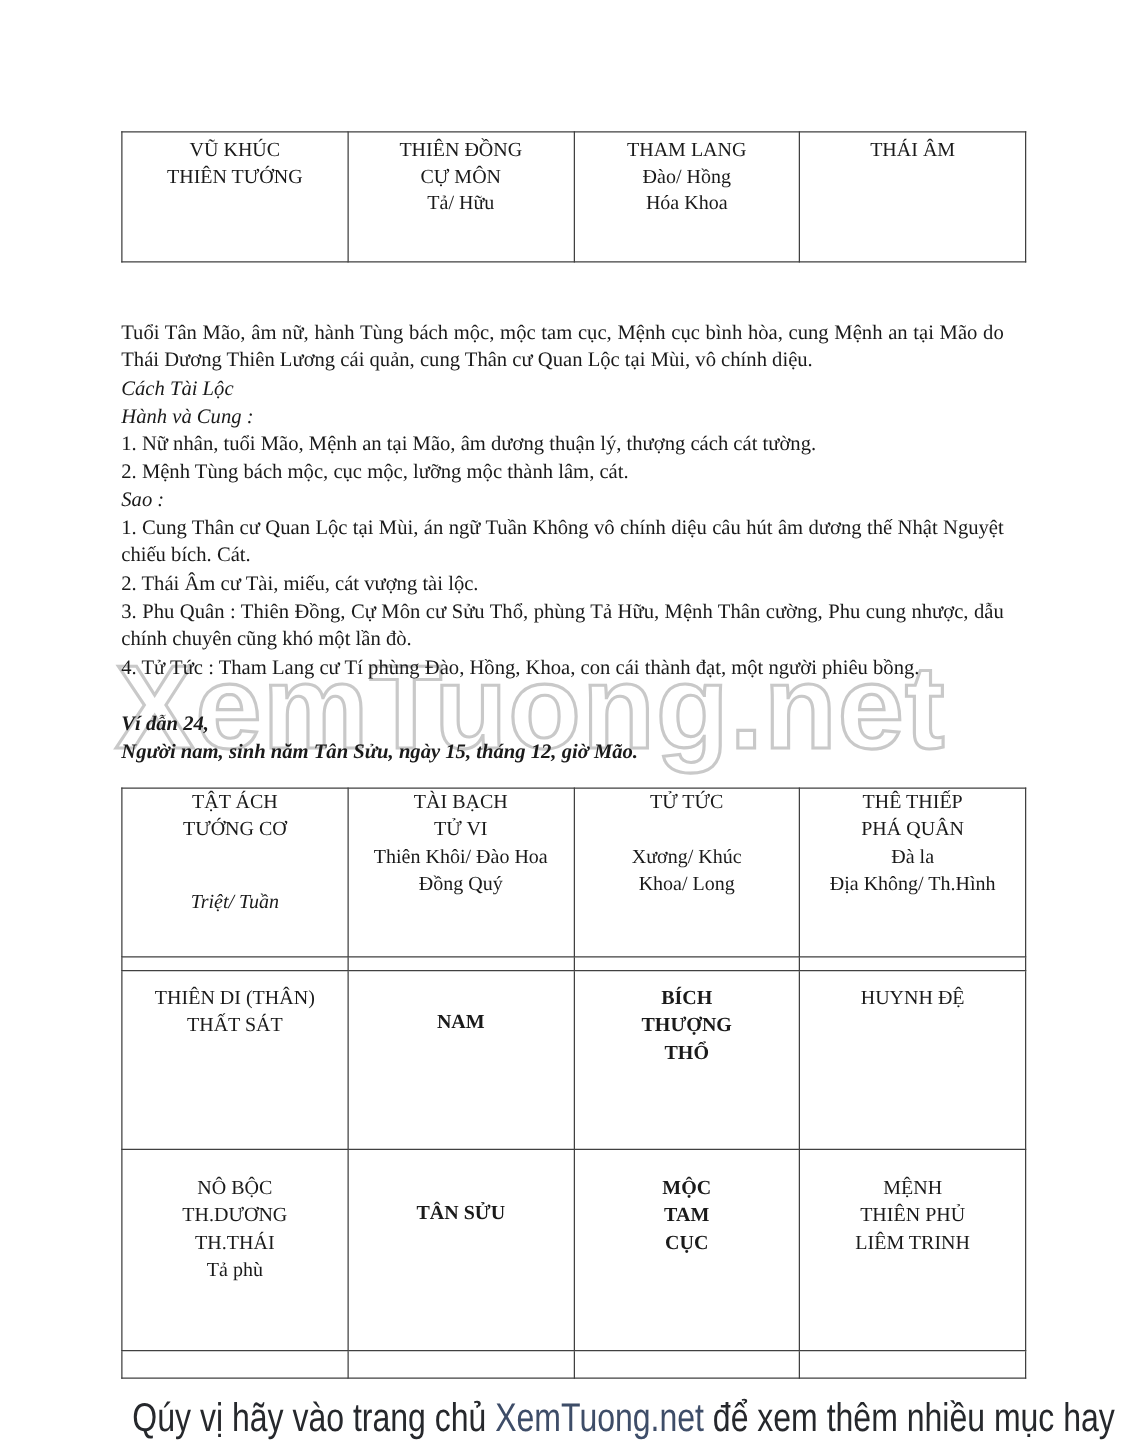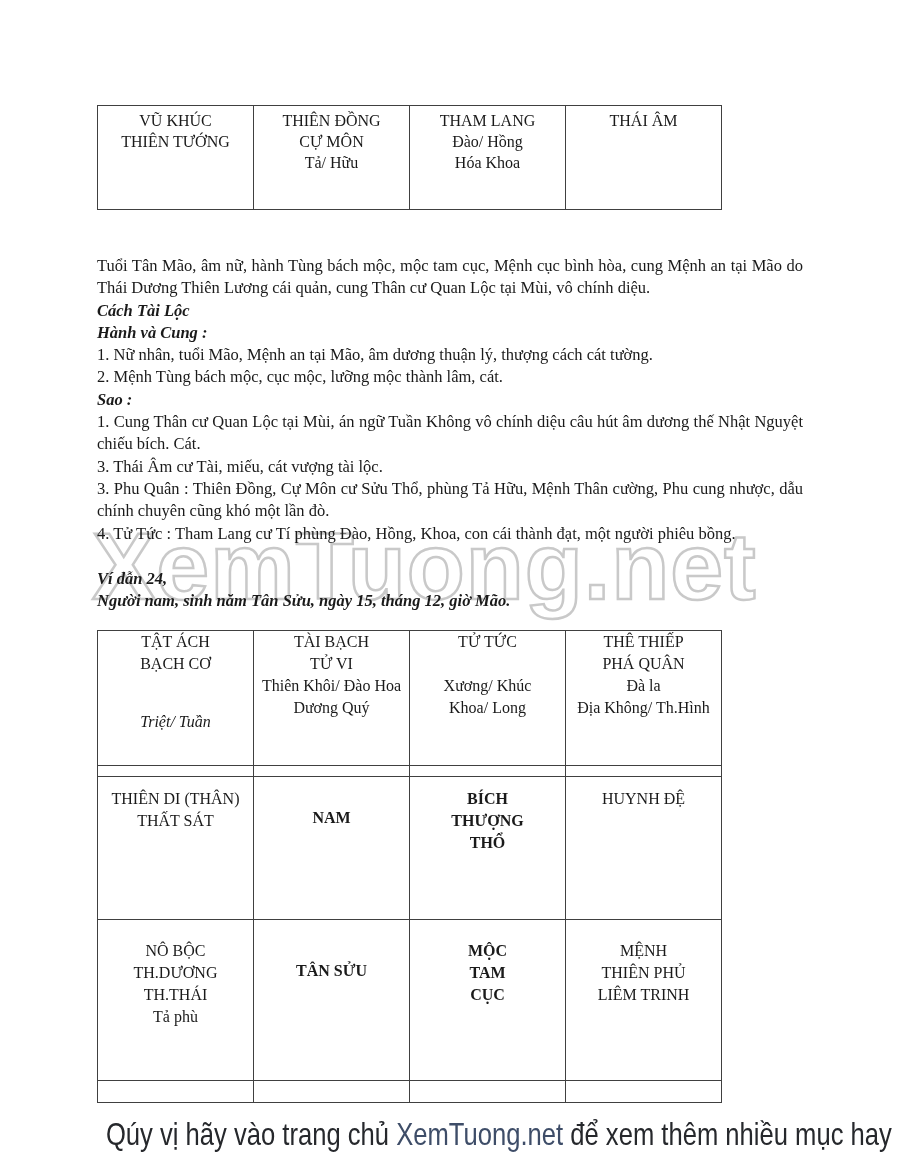--- a/index.html
+++ b/index.html
@@ -5,31 +5,31 @@
   html,body{margin:0;padding:0;background:#ffffff;}
   #page{position:relative;width:900px;height:1165px;background:#ffffff;overflow:hidden;
         font-family:"Liberation Serif","DejaVu Serif",serif;color:#1a1a1a;}
   
   #watermark{position:absolute;left:92px;top:512px;z-index:0;
     font-family:"Liberation Sans","DejaVu Sans",sans-serif;
     font-size:95px;font-weight:bold;letter-spacing:1px;white-space:nowrap;
     color:#ffffff;-webkit-text-stroke:2.5px #c9c9c9;text-stroke:2.5px #c9c9c9;}
   #content{position:relative;z-index:1;width:706px;margin-left:97px;padding-top:105px;}
   
-  table.grid{border-collapse:collapse;table-layout:fixed;width:625px;background:transparent;}
+  table.grid{border-collapse:collapse;table-layout:fixed;width:724px;background:transparent;}
   table.grid td{border:1px solid #404040;vertical-align:top;text-align:center;
     padding:0;font-size:16px;line-height:22px;overflow:hidden;}
   table.grid .cline{min-height:21px;}
   #top-table{margin-top:0;}
   #top-table td{height:99px;padding-top:4px;line-height:21px;}
   
   #analysis{margin-top:45px;font-size:16.5px;line-height:22.3px;}
   #analysis p{margin:0;text-align:justify;}
   #analysis p.single{text-align:left;}
-  .bi{font-weight:bold;font-style:italic;}
+  .bi{font-weight:normal;font-style:italic;}
   
   #example{margin-top:23px;font-size:16.5px;line-height:22.3px;font-weight:bold;font-style:italic;}
   #example p{margin:0;}
   
   #bottom-table{margin-top:18px;}
   #bottom-table td.r1{height:134px;padding-top:0;}
   #bottom-table td.sp1{height:10px;}
   #bottom-table td.r2{height:112px;padding-top:11px;}
   #bottom-table td.r3{height:120px;padding-top:20px;}
   #bottom-table td.sp2{height:21px;}
@@ -77,45 +77,45 @@
       </table>
 
     <div id="analysis">
       <p>Tuổi Tân Mão, âm nữ, hành Tùng bách mộc, mộc tam cục, Mệnh cục bình hòa, cung Mệnh an tại Mão do Thái Dương Thiên Lương cái quản, cung Thân cư Quan Lộc tại Mùi, vô chính diệu.</p>
       <p class="bi single">Cách Tài Lộc</p>
       <p class="bi single">Hành và Cung :</p>
       <p class="single">1. Nữ nhân, tuổi Mão, Mệnh an tại Mão, âm dương thuận lý, thượng cách cát tường.</p>
       <p class="single">2. Mệnh Tùng bách mộc, cục mộc, lưỡng mộc thành lâm, cát.</p>
       <p class="bi single">Sao :</p>
       <p>1. Cung Thân cư Quan Lộc tại Mùi, án ngữ Tuần Không vô chính diệu câu hút âm dương thế Nhật Nguyệt chiếu bích. Cát.</p>
-      <p class="single">3. Thái Âm cư Tài, miếu, cát vượng tài lộc.</p>
+      <p class="single">2. Thái Âm cư Tài, miếu, cát vượng tài lộc.</p>
       <p>3. Phu Quân : Thiên Đồng, Cự Môn cư Sửu Thổ, phùng Tả Hữu, Mệnh Thân cường, Phu cung nhược, dẫu chính chuyên cũng khó một lần đò.</p>
       <p class="single">4. Tử Tức : Tham Lang cư Tí phùng Đào, Hồng, Khoa, con cái thành đạt, một người phiêu bồng.</p>
     </div>
 
     <div id="example">
       <p>Ví dẫn 24,</p>
       <p>Người nam, sinh năm Tân Sửu, ngày 15, tháng 12, giờ Mão.</p>
     </div>
 
     <table id="bottom-table" class="grid">
       <tbody>
           <tr>
         <td class="r1">
           <div>
                 <div class="cline">TẬT ÁCH</div>
-                <div class="cline">BẠCH CƠ</div>
+                <div class="cline">TƯỚNG CƠ</div>
               </div>
           <div class="cell-note">Triệt/ Tuần</div>
         </td>
         <td class="r1">
               <div class="cline">TÀI BẠCH</div>
               <div class="cline">TỬ VI</div>
               <div class="cline">Thiên Khôi/ Đào Hoa</div>
-              <div class="cline">Dương Quý</div>
+              <div class="cline">Đồng Quý</div>
             </td>
         <td class="r1">
               <div class="cline">TỬ TỨC</div>
               <div class="cline">&nbsp;</div>
               <div class="cline">Xương/ Khúc</div>
               <div class="cline">Khoa/ Long</div>
             </td>
         <td class="r1">
               <div class="cline">THÊ THIẾP</div>
               <div class="cline">PHÁ QUÂN</div>

